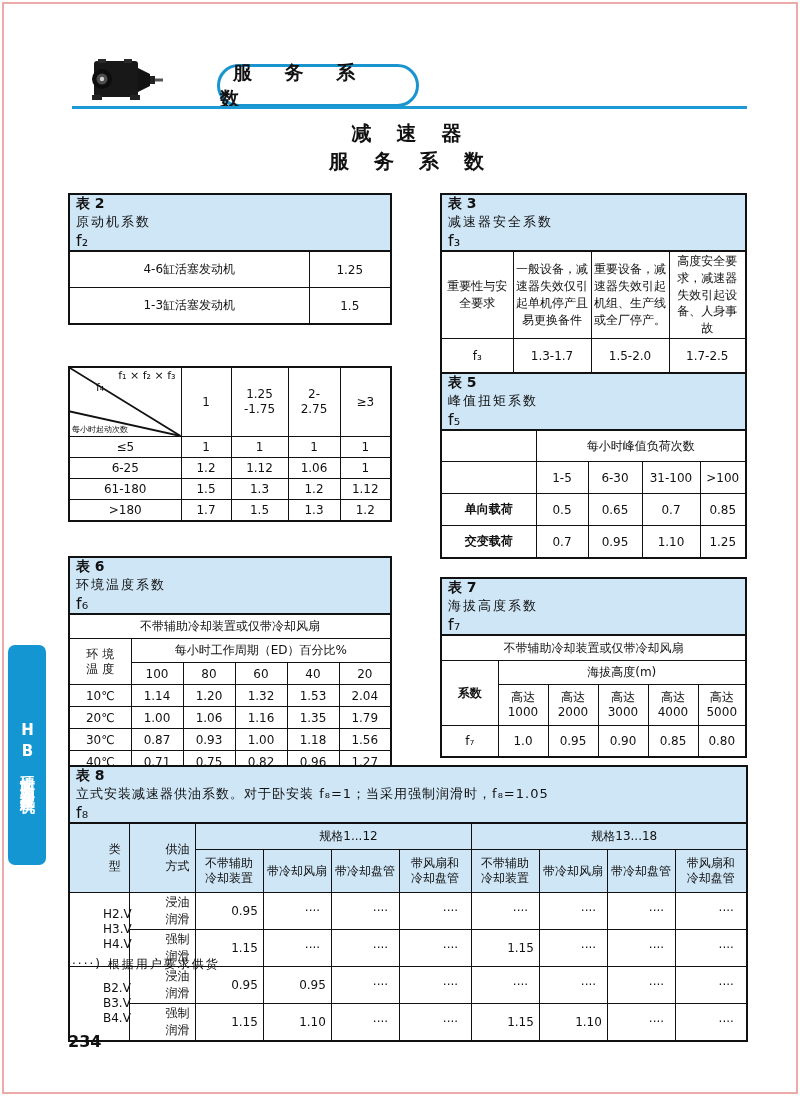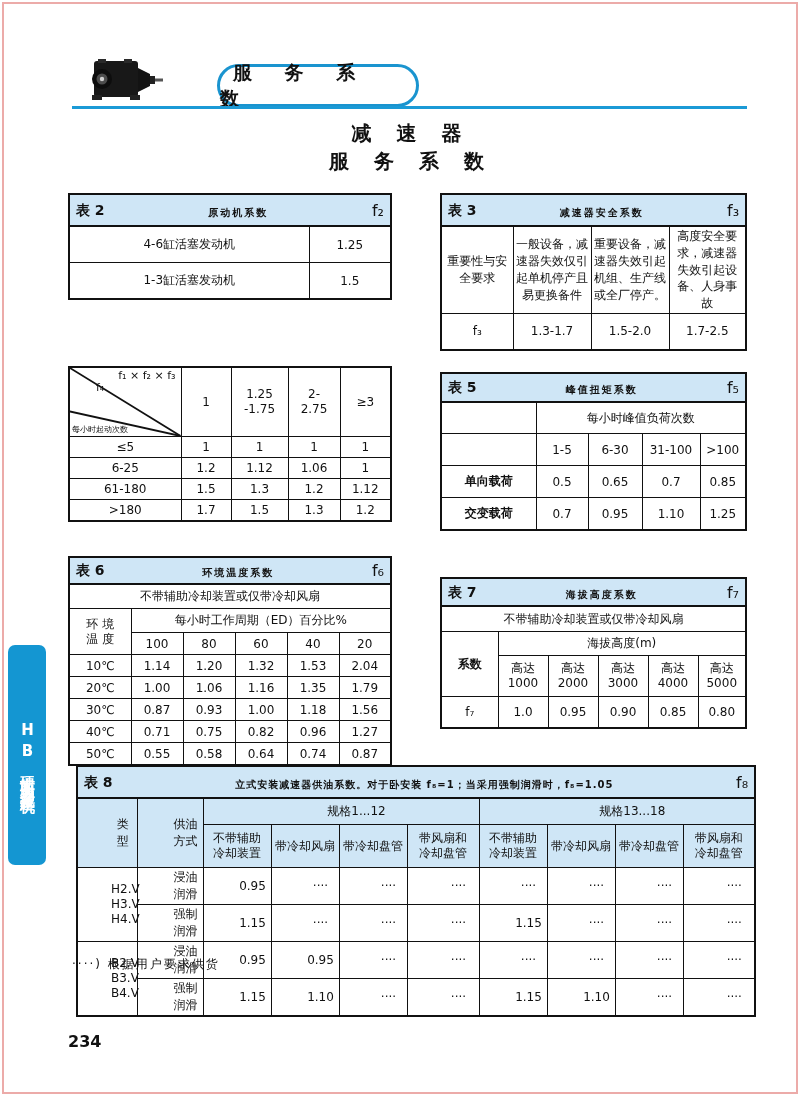--- a/index.html
+++ b/index.html
@@ -21,23 +21,23 @@
   }
   .toprule { position:absolute; left:72px; top:106px; width:675px; height:3px; background:#1b9ad6; }
   .doc-title { position:absolute; left:68px; width:677px; text-align:center; font-size:20px; font-weight:bold; letter-spacing:9px; text-indent:9px; }
   .t1 { top:120px; } .t2t { top:148px; }
 
   
   table.tbl { position:absolute; border-collapse:collapse; table-layout:fixed; background:#fff; }
   table.tbl { border:2px solid #111; }
   .tbl td { border:1px solid #111; text-align:center; vertical-align:middle; font-size:12px; padding:1px 2px; }
   .tbl td.hdr { background:#cfe6f6; border-bottom:2px solid #111; padding:0 6px; }
-  .hdrflex { display:flex; align-items:flex-end; width:100%; }
+  .hdrflex { display:flex; align-items:flex-start; width:100%;flex-direction:column; }
   .hl { font-weight:bold; font-size:14px; text-align:left; white-space:nowrap; }
-  .ht { flex:1; text-align:center; font-weight:bold; font-size:10px; letter-spacing:2px; }
+  .ht { flex:1; text-align:center; font-weight:normal; font-size:13px; letter-spacing:2px; }
   .hf { font-size:16px; text-align:right; white-space:nowrap; }
   .pre { white-space:pre-line; line-height:1.25; }
   .small { font-size:11px; }
   .desc { font-size:11px; text-align:left; padding:3px 5px; line-height:1.4; }
   .blue { background:#cfe6f6; }
   tr.h33>td{height:33px;} tr.h30>td{height:30px;} tr.h64>td{height:64px;}
   tr.h26>td{height:26px;} tr.h36>td{height:36px;} tr.h18>td{height:18px;}
   tr.h27>td{height:27px;} tr.h28>td{height:28px;} tr.h29>td{height:29px;}
   tr.h25>td{height:25px;} tr.h21>td{height:21px;} tr.h19>td{height:19px;}
   tr.h22>td{height:22px;} tr.h38>td{height:38px;} tr.h23>td{height:23px;padding-left:33px;} tr.h40>td{height:40px;}
@@ -367,21 +367,21 @@
       <td>f₇</td>
       <td>1.0</td>
       <td>0.95</td>
       <td>0.90</td>
       <td>0.85</td>
       <td>0.80</td>
     </tr>
   </tbody>
     </table>
 
-  <table class="tbl" style="left:76px; top:765px; width:677px;">
+  <table class="tbl" style="left:68px; top:765px; width:677px;">
     <colgroup>
       <col style="width:60px">
         <col style="width:66px">
       <col style="width:68px">
         <col style="width:68px">
         <col style="width:68px">
         <col style="width:72px">
       <col style="width:68px">
         <col style="width:68px">
         <col style="width:68px">

